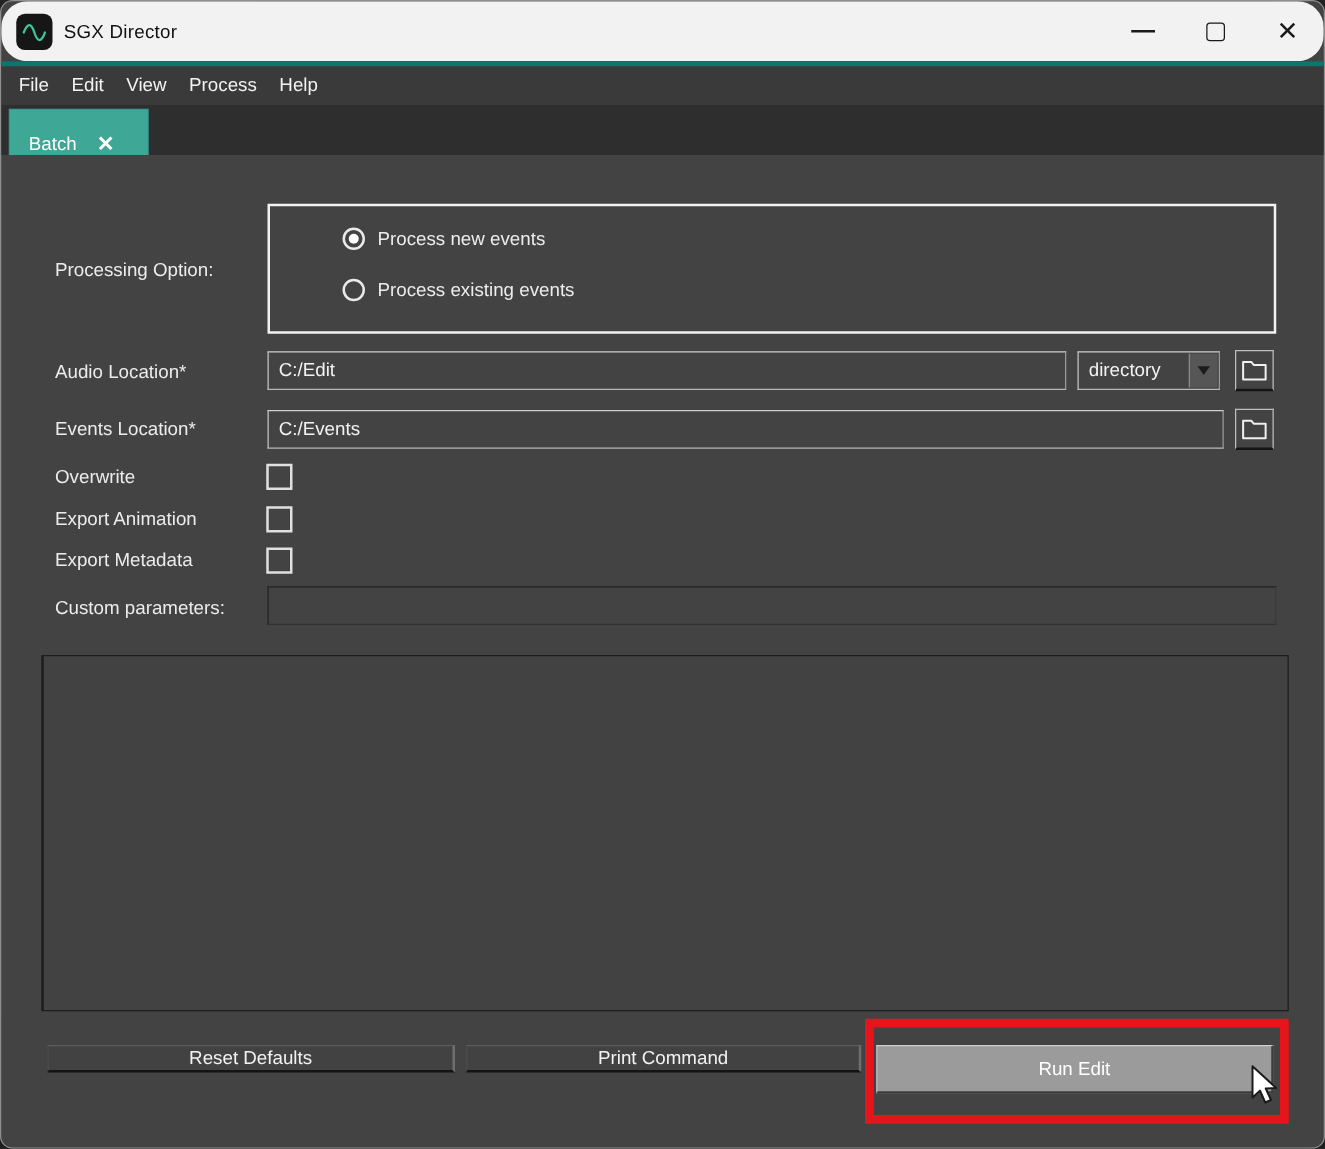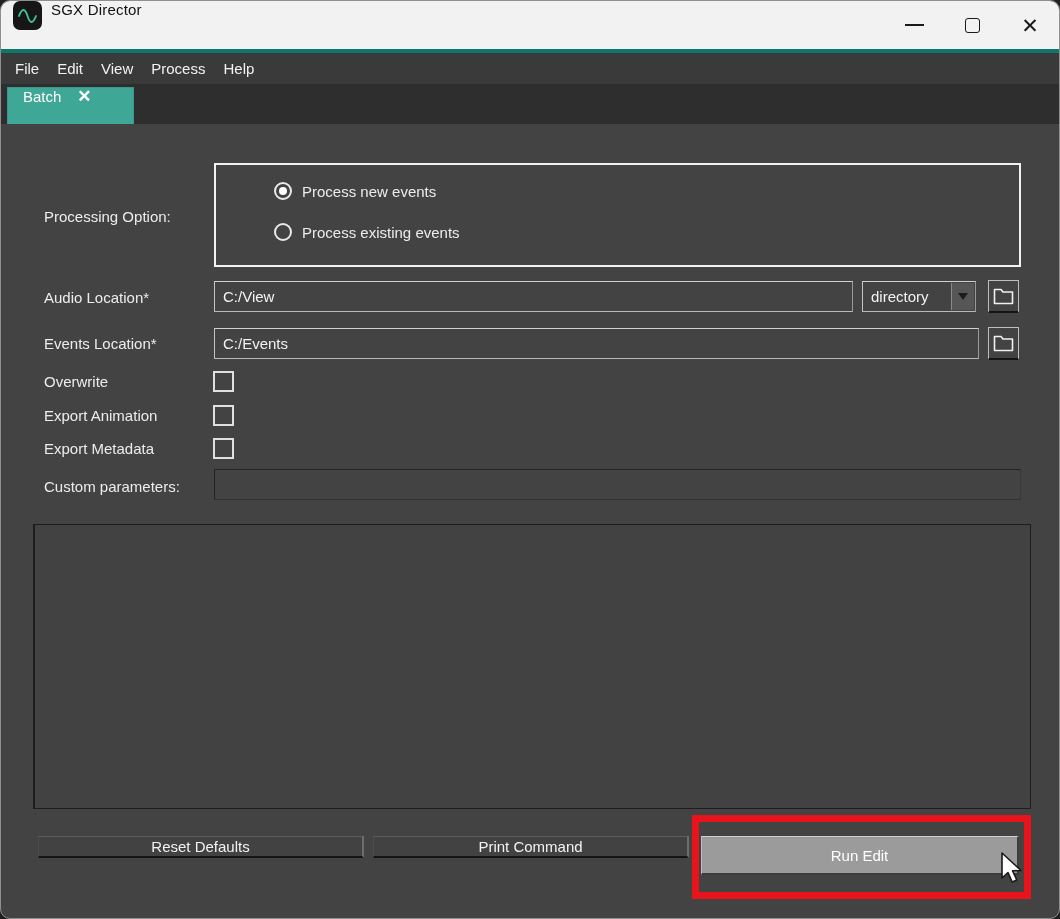--- a/index.html
+++ b/index.html
@@ -12,44 +12,44 @@
   #window {
     position:relative; width:1060px; height:919px;
     border-radius:10px; overflow:hidden;
     background:#434343;
     border:1px solid #8f8f8f;
     box-shadow:0 6px 24px rgba(0,0,0,.5);
   }
   
   .titlebar {
     position:absolute; left:0; top:0; width:100%; height:48px;
-    background:#f2f2f2; display:flex; 
-    color:#111; font-size:15px;
+    background:#f2f2f2; display:flex; align-items:center;
+    color:#111; font-size:15px;border-radius:21px;
   }
   .app-icon { width:29px; height:29px; margin-left:12px; border-radius:7px; background:#161616; display:flex; align-items:center; justify-content:center; }
   .title-text { margin-left:9px; letter-spacing:.2px; }
   .win-controls { position:absolute; right:0; top:0; height:48px; display:flex; align-items:stretch; }
   .win-btn { width:58px; display:flex; align-items:center; justify-content:center; cursor:default; }
   .glyph-min { width:19px; height:0; border-top:2px solid #1a1a1a; }
   .glyph-max { width:15px; height:15px; border:1.7px solid #1a1a1a; border-radius:3px; }
   .glyph-close { font-size:21px; color:#1a1a1a; line-height:1; font-weight:300; }
   
   .menubar {
     position:absolute; left:0; top:48px; width:100%; height:35px;
     background:#3a3a3a; border-top:4px solid #0f766e;
     display:flex; align-items:center; padding-left:5px;
     color:#f2f2f2; font-size:15px;
   }
   .menu-item { padding:0 9px; height:100%; display:flex; align-items:center; }
   
   .tabbar { position:absolute; left:0; top:83px; width:100%; height:40px; background:#2e2e2e; }
   .tab {
-    position:absolute; left:6px; top:3px; width:127px; height:37px;
+    position:absolute; left:6px; top:3px; width:112px; height:37px;
     background:#3ea796; border:1px solid #27277f1f; border-bottom:none;
-    display:flex; align-items:flex-start; color:#fff; font-size:15px;
+    display:flex; align-items:flex-end; color:#fff; font-size:15px;
   }
   .tab-label { margin-left:15px; }
   .tab-close { margin-left:16px; font-size:17px; font-weight:bold; color:#fff; line-height:1; }
   
   .flabel { position:absolute; left:43px; color:#ececec; font-size:15px; white-space:nowrap; }
   
   .groupbox {
     position:absolute; left:213px; top:162px; width:807px; height:104px;
     border:2px solid #f2f2f2; background:transparent;
   }
@@ -166,21 +166,21 @@
       <span>Process new events</span>
     </div>
     <div class="radio-row" style="top:58px;">
       <span class="radio"></span>
       <span>Process existing events</span>
     </div>
   </div>
 
   <div class="flabel" style="top:288px;">Audio Location*</div>
   <div class="tfield" style="left:213px; top:280px; width:639px;">
-    <span>C:/View</span>
+    <span>C:/Edit</span>
   </div>
   <div class="dropdown">
     <span>directory</span>
     <div class="dd-arrowbox">
       <div class="dd-arrow"></div>
     </div>
   </div>
   <div class="folder-btn" style="top:279px;">
     <svg width="21" height="17" viewBox="0 0 21 17">
       <path d="M1.5 15.5 V1.5 H8 L10 4 H19.5 V15.5 Z" fill="none" stroke="#f0f0f0" stroke-width="1.6" stroke-linejoin="round"></path>

